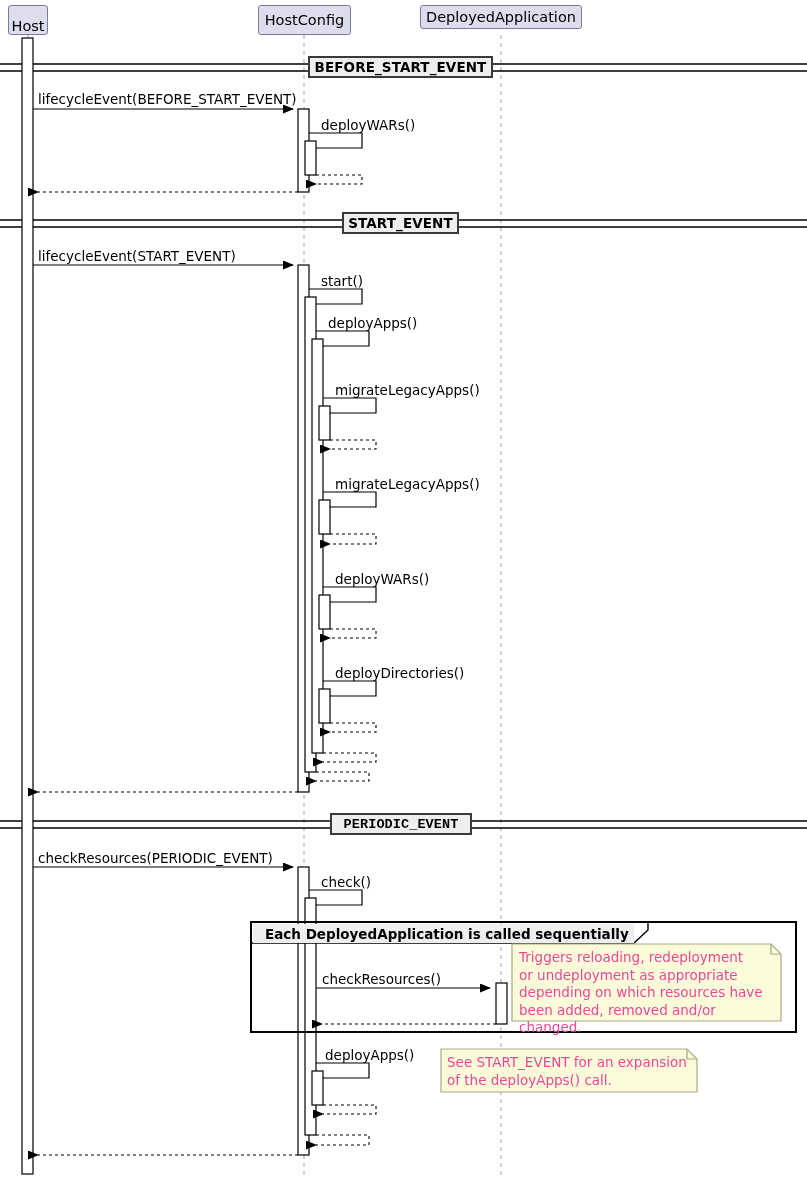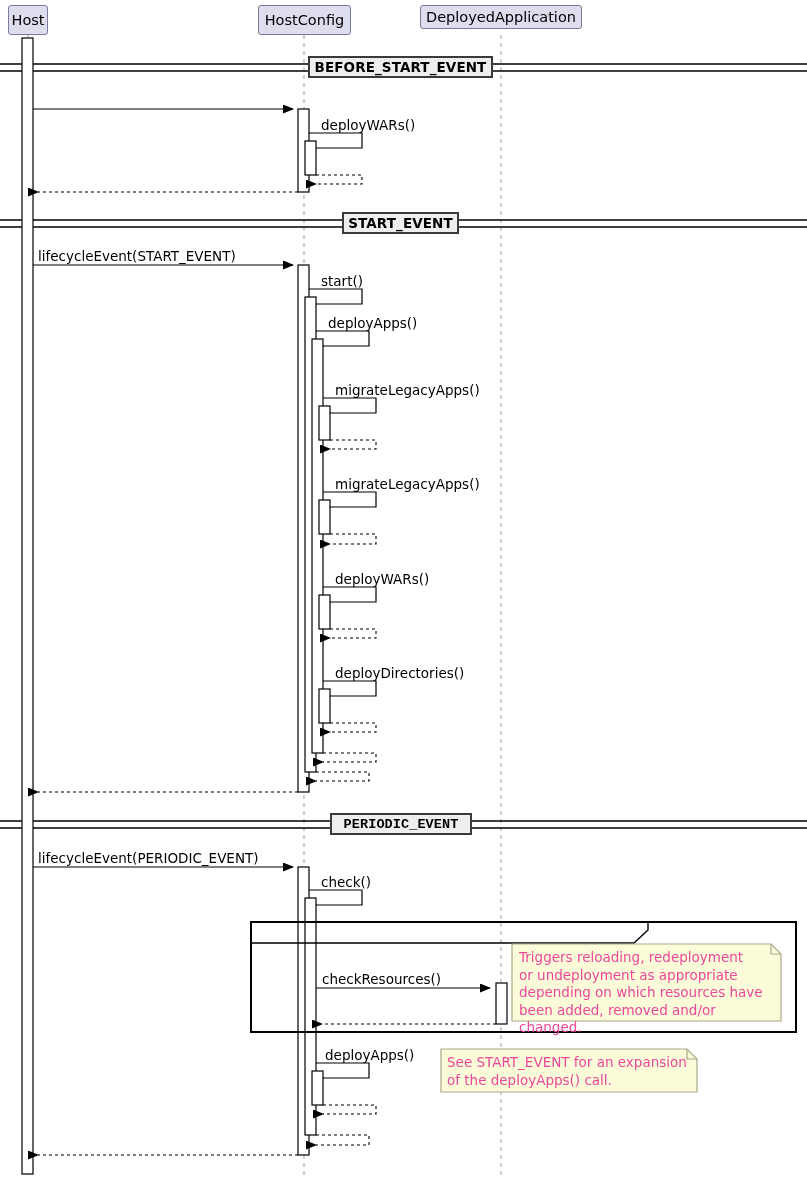--- a/index.html
+++ b/index.html
@@ -224,50 +224,54 @@
     <g>
       <path d="M512,944 L771,944 L781,954 L781,1021 L512,1021 z" fill="#FBFBDA" stroke="#A9A98A" stroke-width="1.2"></path>
       <path d="M771,944 L771,954 L781,954" fill="none" stroke="#A9A98A" stroke-width="1.2"></path>
     </g>
     <g>
       <path d="M441,1049 L687,1049 L697,1059 L697,1092 L441,1092 z" fill="#FBFBDA" stroke="#A9A98A" stroke-width="1.2"></path>
       <path d="M687,1049 L687,1059 L697,1059" fill="none" stroke="#A9A98A" stroke-width="1.2"></path>
     </g>
   </svg>
 
-  <div class="participant-box" style="left:8px;top:5px;width:40px;height:30px;">
+  <div class="participant-box" style="left:8px;top:5px;width:40px;height:30px;align-items:flex-end;">
     <span>Host</span>
   </div>
   <div class="participant-box" style="left:258px;top:5px;width:93px;height:30px;">
     <span>HostConfig</span>
   </div>
   <div class="participant-box" style="left:420px;top:5px;width:162px;height:24px;">
     <span>DeployedApplication</span>
   </div>
 
   <div class="divider-label" style="left:308px;top:56px;width:185px;height:22px;">
     <span>BEFORE_START_EVENT</span>
   </div>
   <div class="divider-label" style="left:342px;top:212px;width:117px;height:22px;">
     <span>START_EVENT</span>
   </div>
   <div class="divider-label" style="left:330px;top:813px;width:142px;height:22px;font-family:Liberation Mono, monospace;">
     <span>PERIODIC_EVENT</span>
   </div>
 
-
+  <div class="group-title" style="left:253px;top:924px;width:381px;height:19px;">
+    <span>Each DeployedApplication is called sequentially</span>
+  </div>
+
+  <div class="msg-label" style="left:38px;top:92px;">lifecycleEvent(BEFORE_START_EVENT)</div>
   <div class="msg-label" style="left:321px;top:118px;">deployWARs()</div>
   <div class="msg-label" style="left:38px;top:249px;">lifecycleEvent(START_EVENT)</div>
   <div class="msg-label" style="left:321px;top:274px;">start()</div>
   <div class="msg-label" style="left:328px;top:316px;">deployApps()</div>
   <div class="msg-label" style="left:335px;top:383px;">migrateLegacyApps()</div>
   <div class="msg-label" style="left:335px;top:477px;">migrateLegacyApps()</div>
   <div class="msg-label" style="left:335px;top:572px;">deployWARs()</div>
   <div class="msg-label" style="left:335px;top:666px;">deployDirectories()</div>
-  <div class="msg-label" style="left:38px;top:851px;">lifecycleEvent(PERIODIC_EVENT)</div>
+  <div class="msg-label" style="left:38px;top:851px;">checkResources(PERIODIC_EVENT)</div>
   <div class="msg-label" style="left:321px;top:875px;">check()</div>
   <div class="msg-label" style="left:322px;top:972px;">checkResources()</div>
   <div class="msg-label" style="left:325px;top:1048px;">deployApps()</div>
 
   <div class="note-text" style="left:519px;top:949px;width:256px;">Triggers reloading, redeployment
 or undeployment as appropriate
 depending on which resources have
 been added, removed and/or changed.</div>
   <div class="note-text" style="left:447px;top:1054px;width:244px;">See START_EVENT for an expansion
 of the deployApps() call.</div>

